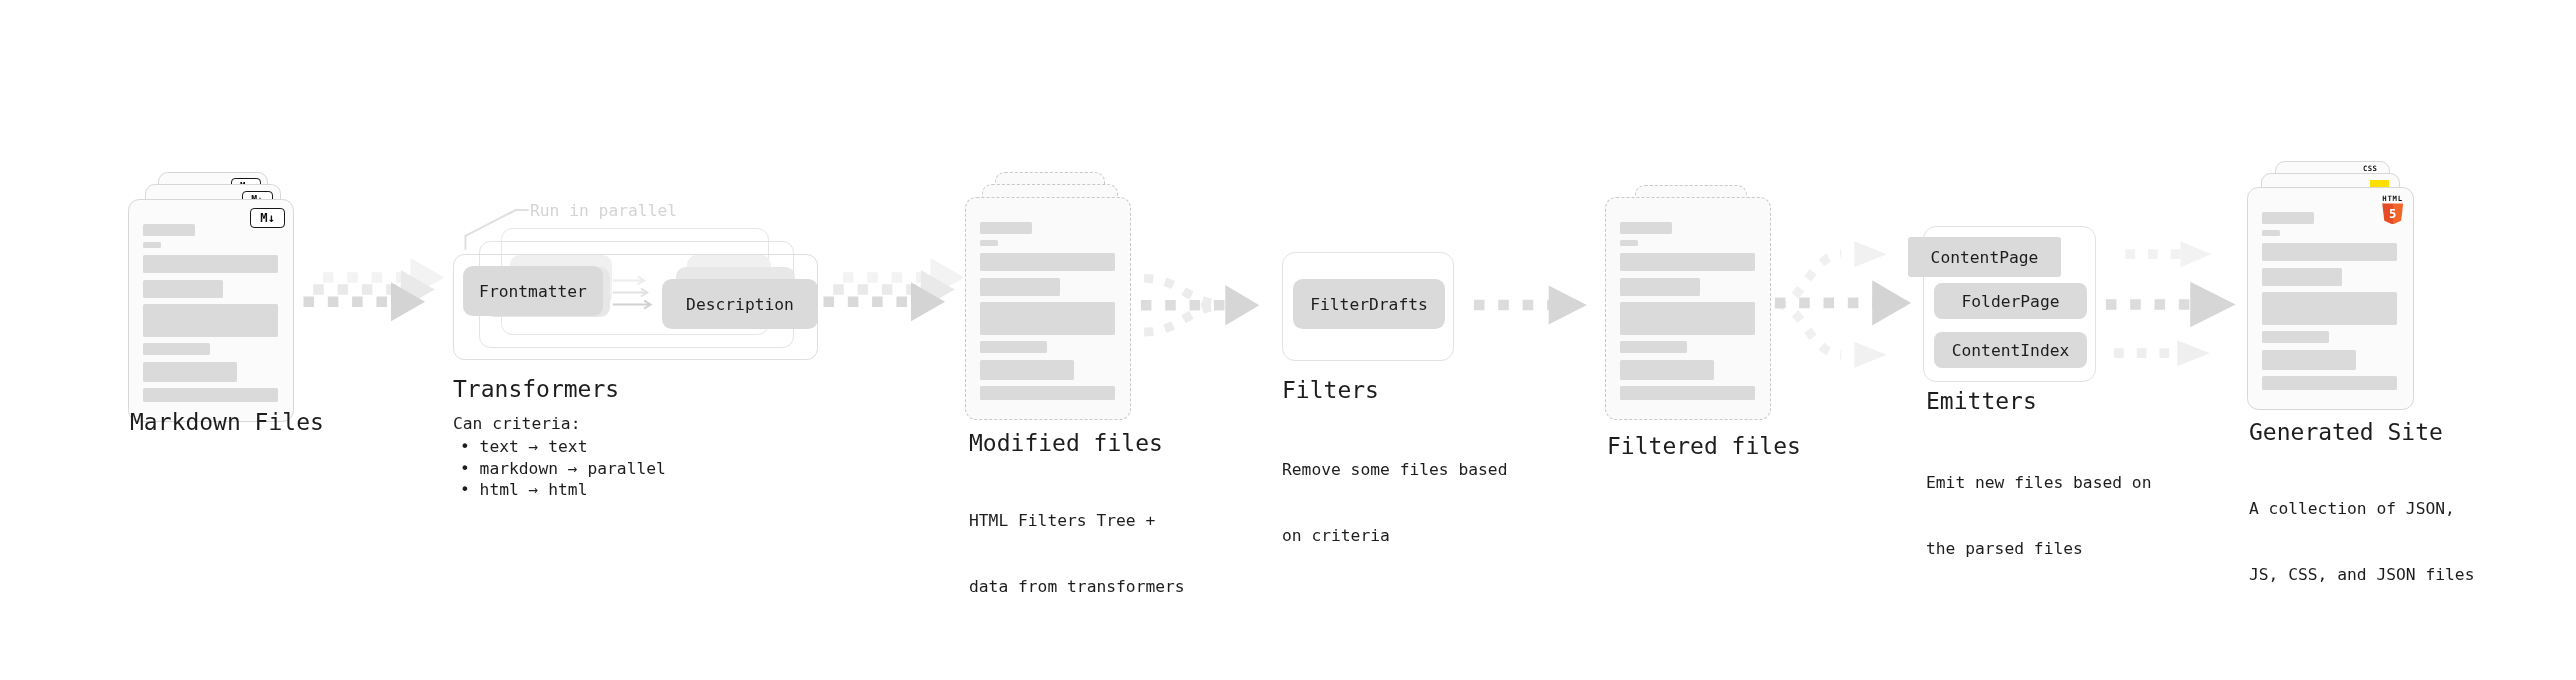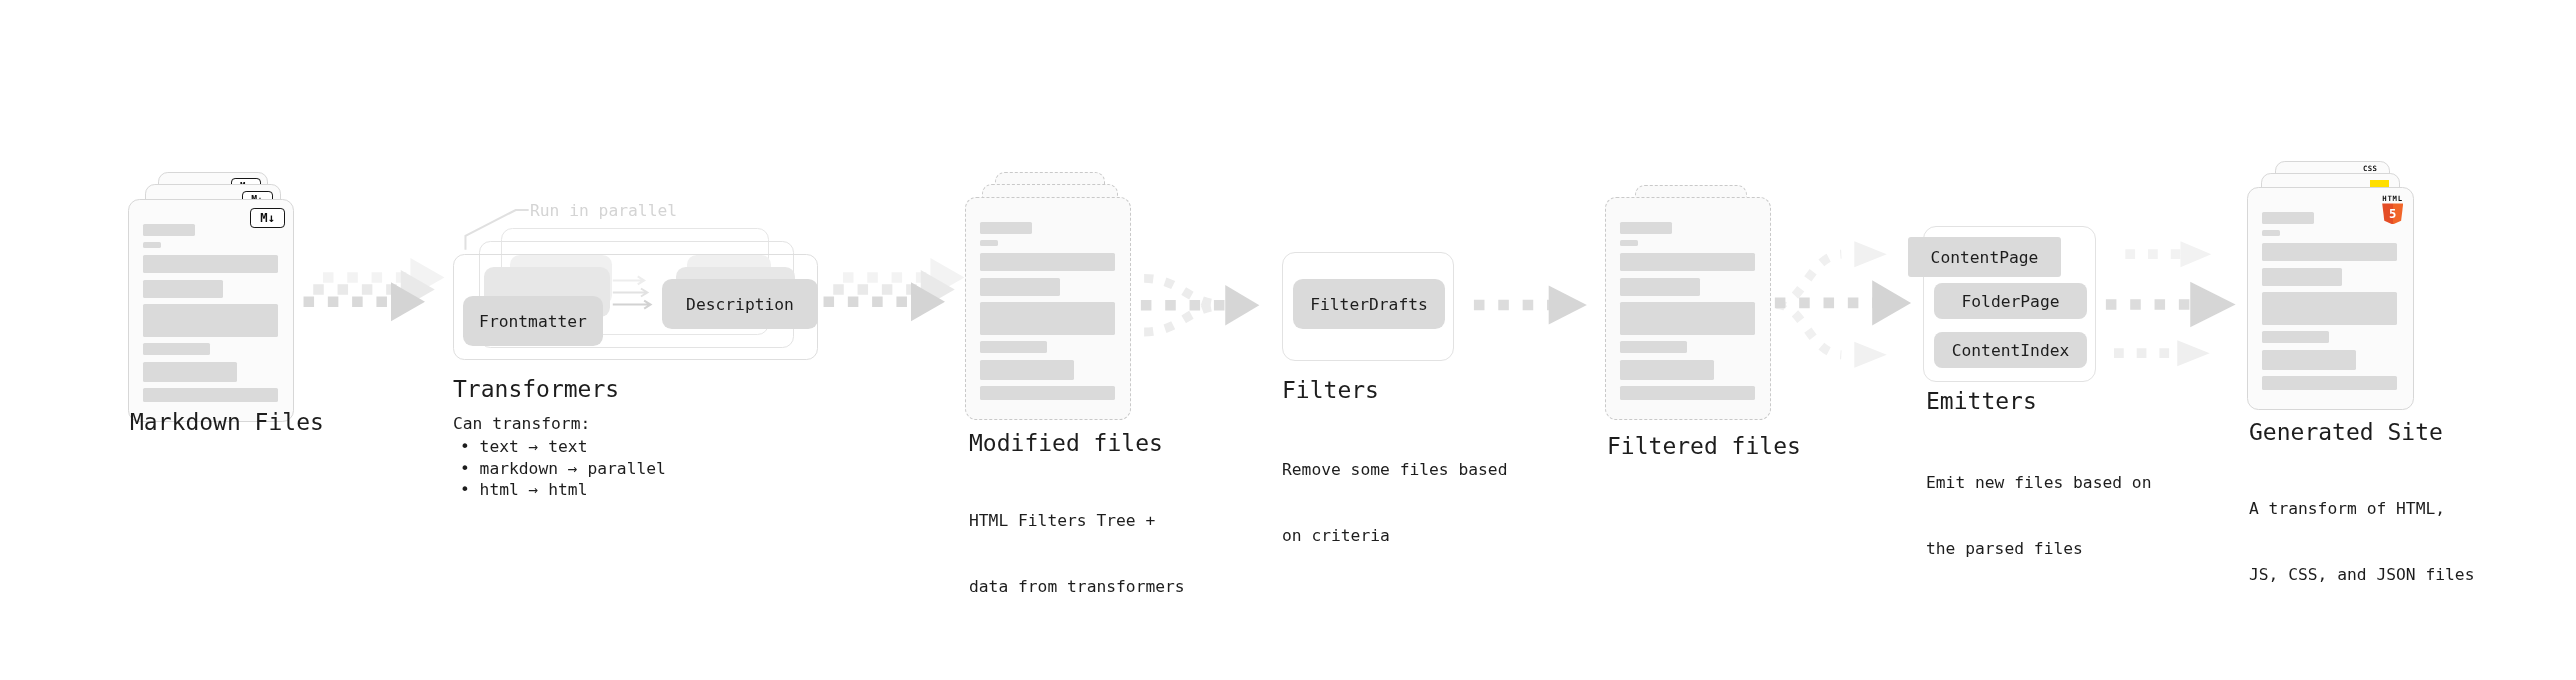--- a/index.html
+++ b/index.html
@@ -81,34 +81,34 @@
     <div class="tbox" style="left:479px;top:241px;width:315px;height:107px;border-color:#e3e3e3"></div>
     <div class="tbox" style="left:453px;top:254px;width:365px;height:106px;border-color:#dedede"></div>
 
     <svg class="abs" style="left:459px;top:193px" width="81" height="60" viewBox="0 0 100 74">
       <polyline points="8,70 8,53 70,21 86,21" fill="none" stroke="#e0e0e0" stroke-width="2.5"></polyline>
     </svg>
     <div class="note" style="left:530px;top:201px">Run in parallel</div>
 
     <div class="chip echo2" style="left:510px;top:255px;width:102px;height:50px"></div>
     <div class="chip echo1" style="left:484px;top:267px;width:126px;height:50px"></div>
-    <div class="chip" style="left:463px;top:296px;width:140px;height:50px">Frontmatter</div>
+    <div class="chip" style="left:463px;top:266px;width:140px;height:50px">Frontmatter</div>
 
     <div class="chip echo2" style="left:687px;top:255px;width:84px;height:50px"></div>
     <div class="chip echo1" style="left:676px;top:267px;width:119px;height:50px"></div>
     <div class="chip" style="left:662px;top:279px;width:156px;height:50px">Description</div>
 
     <svg class="abs" style="left:611px;top:274px" width="47" height="37" viewBox="0 0 58 46">
       <path d="M2,8 H40 M33,3 L41,8 L33,13" fill="none" stroke="#ededed" stroke-width="2.5"></path>
       <path d="M2,23 H44 M37,18 L45,23 L37,28" fill="none" stroke="#e2e2e2" stroke-width="2.5"></path>
       <path d="M2,38 H48 M41,33 L49,38 L41,43" fill="none" stroke="#d2d2d2" stroke-width="2.5"></path>
     </svg>
 
     <div class="caption" style="left:453px;top:375px">Transformers</div>
-    <div class="desc" style="left:453px;top:413px">Can transform:</div>
+    <div class="desc" style="left:453px;top:413px">Can criteria:</div>
     <div class="desc" style="left:460px;top:436px">• text → text</div>
     <div class="desc" style="left:460px;top:458px">• markdown → parallel</div>
     <div class="desc" style="left:460px;top:479px">• html → html</div>
   </div>
 
   <svg class="abs" style="left:817px;top:245px" width="154" height="81" viewBox="0 0 190 100">
     <g transform="translate(24,-30)">
         <line x1="8" y1="70" x2="118" y2="70" stroke="#f3f3f3" stroke-width="13" stroke-dasharray="13 17"></line>
         <polygon points="116,46 158,70 116,94" fill="#f3f3f3"></polygon>
       </g>
@@ -228,19 +228,19 @@
         <div class="bar" style="left: 14px; top: 42px; width: 18px; height: 5.7px;"></div>
         <div class="bar" style="left: 14px; top: 55px; width: 135px; height: 18px;"></div>
         <div class="bar" style="left: 14px; top: 80px; width: 80px; height: 18px;"></div>
         <div class="bar" style="left: 14px; top: 104px; width: 135px; height: 32.5px;"></div>
         <div class="bar" style="left: 14px; top: 143px; width: 67px; height: 12.2px;"></div>
         <div class="bar" style="left: 14px; top: 162px; width: 94px; height: 19.5px;"></div>
         <div class="bar" style="left: 14px; top: 188px; width: 135px; height: 14px;"></div>
       </div>
     <div class="caption" style="left:2249px;top:418px">Generated Site</div>
     <div class="desc" style="left:2249px;top:454px">
-      <span class="ln">A transform of HTML,</span>
+      <span class="ln">A collection of JSON,</span>
       <span class="ln">JS, CSS, and JSON files</span>
     </div>
   </div>
 
 </div>
 
 
 </body></html>

